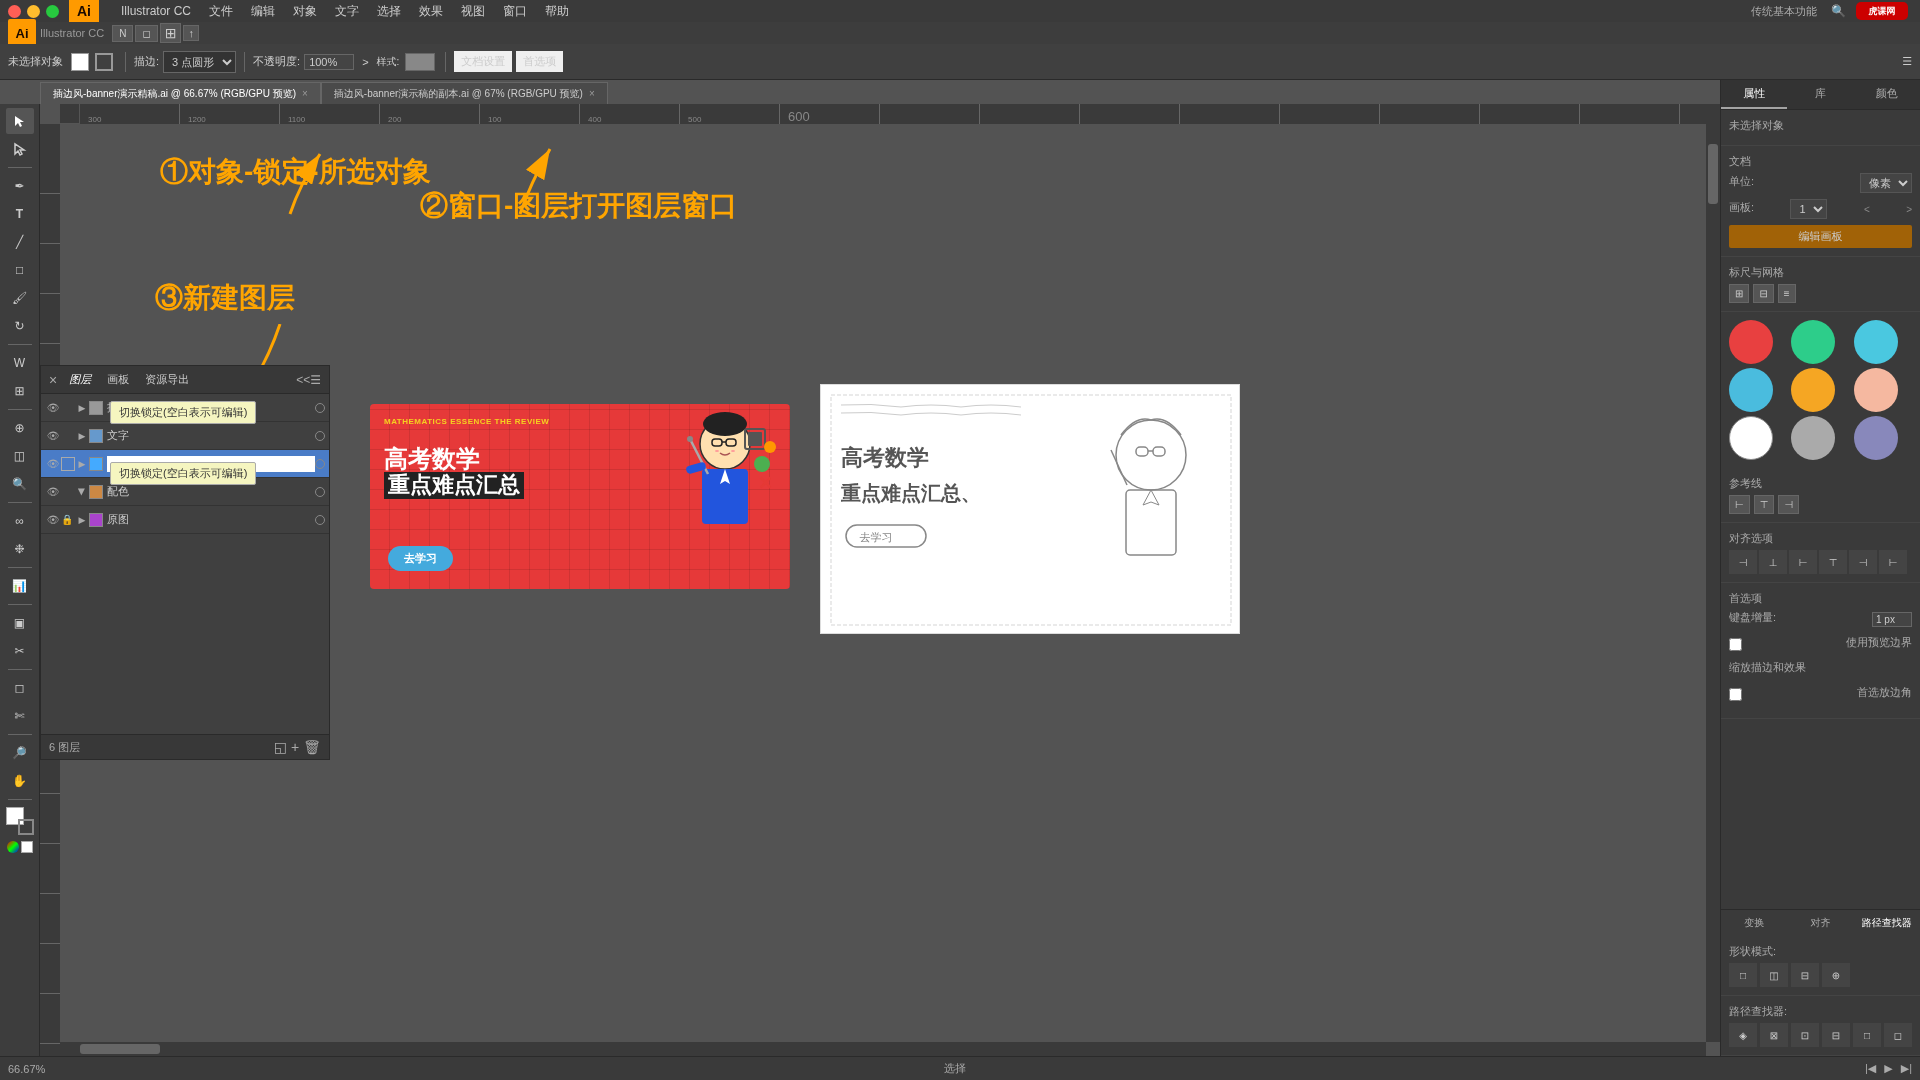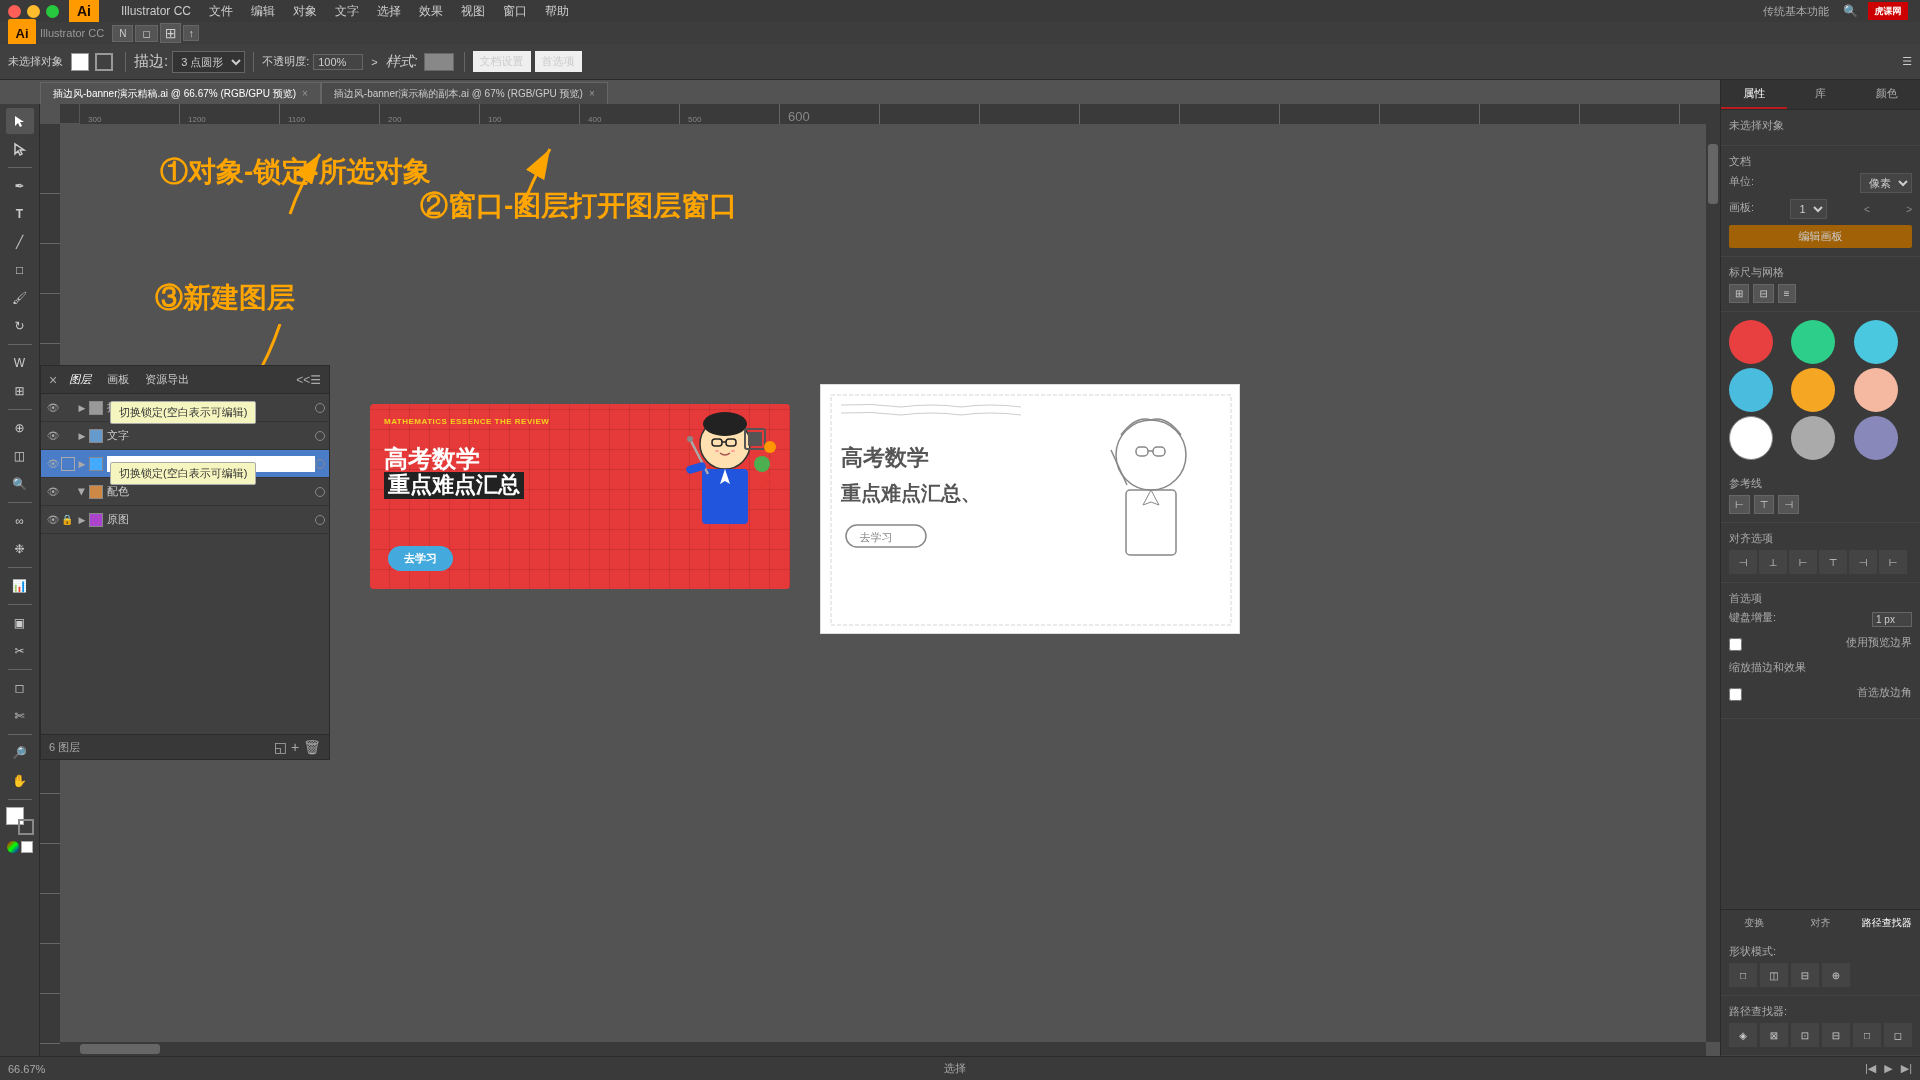--- a/index.html
+++ b/index.html
@@ -65,21 +65,21 @@
 
     
     #right-panel {
       position: absolute; top: 80px; right: 0; width: 200px; bottom: 24px;
       background: #3a3a3a; z-index: 98;
       border-left: 1px solid #2a2a2a;
       display: flex; flex-direction: column;
     }
     .panel-tabs { display: flex; background: #333; border-bottom: 1px solid #2a2a2a; }
     .panel-tab { flex: 1; text-align: center; padding: 6px 4px; font-size: 11px; color: #aaa; cursor: pointer; }
-    .panel-tab.active { color: #fff; border-bottom: 2px solid #b91c1c; }
+    .panel-tab.active { color: #fff; border-bottom: 2px solid #a3a3a3; }
     .panel-section { padding: 8px; border-bottom: 1px solid #444; }
     .panel-label { font-size: 11px; color: #aaa; margin-bottom: 4px; }
     .panel-row { display: flex; align-items: center; justify-content: space-between; margin-bottom: 6px; }
     .panel-select { background: #444; color: #ccc; font-size: 11px; border: 1px solid #555; padding: 2px 4px; cursor: pointer; }
 
     
     .color-grid { display: grid; grid-template-columns: repeat(3, 1fr); gap: 4px; padding: 8px; }
     .color-swatch { width: 44px; height: 44px; border-radius: 50%; cursor: pointer; }
 
     
@@ -197,21 +197,21 @@
   <span class="menu-item">对象</span>
   <span class="menu-item">文字</span>
   <span class="menu-item">选择</span>
   <span class="menu-item">效果</span>
   <span class="menu-item">视图</span>
   <span class="menu-item">窗口</span>
   <span class="menu-item">帮助</span>
   <div style="flex:1"></div>
   <span style="font-size:11px;color:#aaa;margin-right:12px;">传统基本功能</span>
   <span style="font-size:12px;color:#aaa;margin-right:8px;">🔍</span>
-  <div style="width:40px;height:18px;background:#cc0000;border-radius:0;display:flex;align-items:center;justify-content:center;margin-right:4px;">
+  <div style="width:52px;height:18px;background:#cc0000;border-radius:5px;display:flex;align-items:center;justify-content:center;margin-right:4px;">
     <span style="color:#fff;font-size:9px;font-weight:bold;">虎课网</span>
   </div>
 </div>
 
 <div style="position:absolute;top:22px;left:0;width:100%;height:22px;background:#3d3d3d;display:flex;align-items:center;padding:0 8px;z-index:100;">
   <div style="width:28px;height:28px;background:#FF9A00;display:flex;align-items:center;justify-content:center;font-weight:bold;font-size:13px;color:#1a0a00;border-radius:2px;margin-right:4px;">Ai</div>
   <span style="font-size:11px;color:#999;margin-right:8px;">Illustrator CC</span>
 
   <div style="display:flex;gap:2px;align-items:center;">
     <button style="background:#555;border:1px solid #666;color:#ccc;font-size:10px;padding:2px 6px;cursor:pointer;">N</button>
@@ -219,29 +219,29 @@
     <button style="background:#555;border:1px solid #666;color:#ccc;font-size:14px;padding:1px 4px;cursor:pointer;">⊞</button>
     <button style="background:#555;border:1px solid #666;color:#ccc;font-size:11px;padding:1px 4px;cursor:pointer;">↑</button>
   </div>
 </div>
 
 <div id="toolbar">
   <span style="font-size:11px;color:#ccc;margin-right:4px;">未选择对象</span>
   <div style="width:18px;height:18px;background:#fff;border:1px solid #999;margin-right:2px;"></div>
   <div style="width:18px;height:18px;background:none;border:2px solid #999;margin-right:4px;"></div>
   <div class="toolbar-divider"></div>
-  <span style="font-size:15px;color:#ccc;">描边:</span>
+  <span style="font-size:11px;color:#ccc;">描边:</span>
   <select class="toolbar-select">
     <option>3 点圆形</option>
   </select>
   <div class="toolbar-divider"></div>
   <span style="font-size:11px;color:#ccc;">不透明度:</span>
   <input type="text" style="width: 50px; background: rgb(68, 68, 68); color: rgb(204, 204, 204); border: 1px solid rgb(102, 102, 102); font-size: 11px; padding: 1px 4px;" value="100%">
   <span style="font-size:11px;color:#ccc;margin:0 4px;">&gt;</span>
-  <span style="font-size:14px;color:#ccc;font-style:italic;">样式:</span>
+  <span style="font-size:10px;color:#ccc;">样式:</span>
   <div style="width:30px;height:18px;background:#888;border:1px solid #666;margin:0 2px;"></div>
   <div class="toolbar-divider"></div>
   <button class="toolbar-item">文档设置</button>
   <button class="toolbar-item">首选项</button>
   <div style="flex:1;"></div>
   <span style="font-size:11px;color:#ccc;">☰</span>
 </div>
 
 <div id="tabs">
   <div class="tab active">

